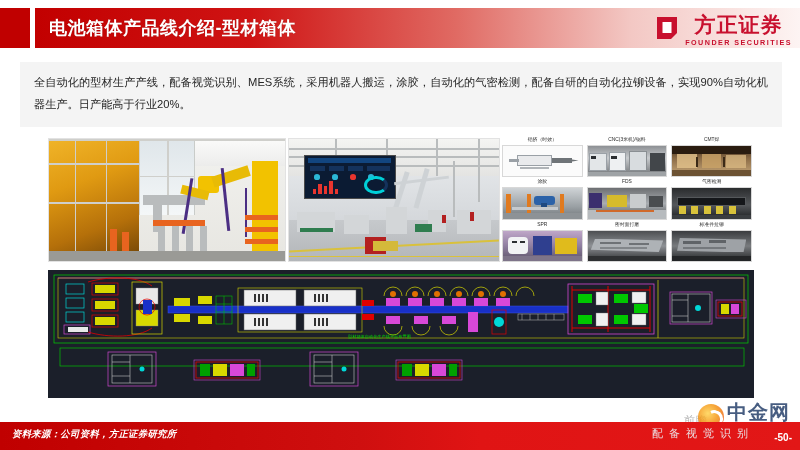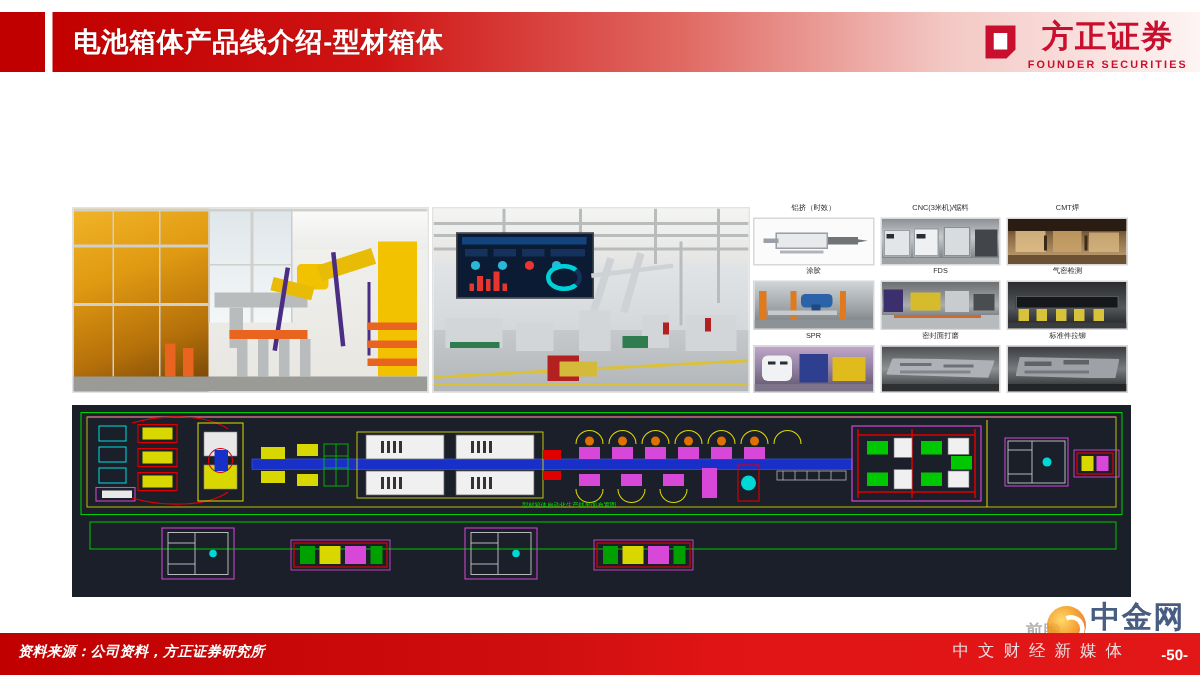--- a/index.html
+++ b/index.html
@@ -110,21 +110,21 @@
         opacity: .82; pointer-events: none; }
   .wm-logo { width: 26px; height: 26px; border-radius: 50%;
              background: radial-gradient(circle at 38% 36%, #ffd24a 0%, #f4900c 45%, #e8381f 100%);
              position: relative; margin-right: 3px; }
   .wm-logo::after { content:""; position:absolute; left:7px; top:6px; width:12px; height:13px;
              border: 3px solid #fff; border-radius: 50% 50% 50% 0; border-left-color: transparent; transform: rotate(20deg); }
   .wm-txt { display: flex; flex-direction: column; }
   .wm-cn { font-size: 20px; font-weight: bold; color: #1f3a66; line-height: 1; letter-spacing: 1px; }
   .wm-sub { font-size: 8px; color: #4a5a72; letter-spacing: .4px; margin-top: 1px; }
   .wm2 { position: absolute; right: 92px; bottom: 22px; font-size: 11px; color: #8a8a8a; opacity: .65;
-         letter-spacing: 1px; font-weight: bold; }
+         letter-spacing: 1px; font-weight: normal; }
 
   
   .footer { position: absolute; left: 0; bottom: 0; width: 800px; height: 28px;
             background: linear-gradient(90deg,#c00000 0%, #cf0f0f 45%, #e01414 60%, #e21717 100%); }
   .foot-src { position: absolute; left: 12px; top: 6px; color: #fff; font-size: 9.4px;
               font-style: italic; font-weight: bold; letter-spacing: .3px; }
   .foot-wm { position: absolute; right: 46px; top: 4px; color: #eceef2; font-size: 11px;
              letter-spacing: 6px; opacity: .92; }
   .foot-pg { position: absolute; right: 8px; top: 10px; color: #ffffff; font-size: 10px; font-weight: bold; }
 </style>
@@ -146,20 +146,21 @@
           <rect x="8.5" y="8" width="9" height="11" fill="#ffffff"></rect>
         </svg>
       </div>
       <div class="logo-text">
         <div class="logo-cn">方正证券</div>
         <div class="logo-en">FOUNDER SECURITIES</div>
       </div>
     </div>
   </div>
 
+  <div class="body-text">全自动化的型材生产产线，配备视觉识别、MES系统，采用机器人搬运，涂胶，自动化的气密检测，配备自研的自动化拉铆设备，实现90%自动化机器生产。日产能高于行业20%。</div>
 
   <div class="photos">
 
     <div class="photo p1">
       <div class="ceil"></div>
       <div class="win"></div>
       <div class="glass"></div>
       <div class="mull" style="left:0;top:0;width:100%;height:2px;"></div>
       <div class="mull" style="left:11%;top:0;width:1.5px;height:92%;"></div>
       <div class="mull" style="left:24%;top:0;width:1.5px;height:92%;"></div>
@@ -557,17 +558,17 @@
   <div class="wm">
     <div class="wm-logo"></div>
     <div class="wm-txt">
       <div class="wm-cn">中金网</div>
       <div class="wm-sub">cngold.org.cn</div>
     </div>
   </div>
 
   <div class="footer">
     <div class="foot-src">资料来源：公司资料，方正证券研究所</div>
-    <div class="foot-wm">中文财经新媒体</div>
+    <div class="foot-wm">配备视觉识别</div>
     <div class="foot-pg">-50-</div>
   </div>
 
 </div>
 
 </body></html>

